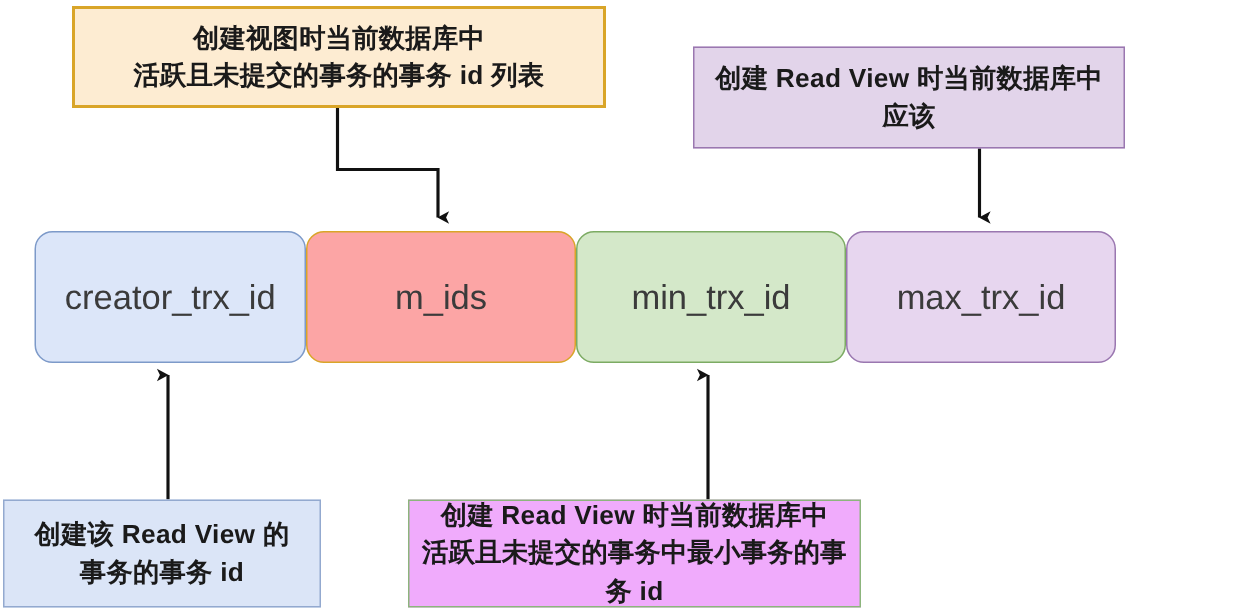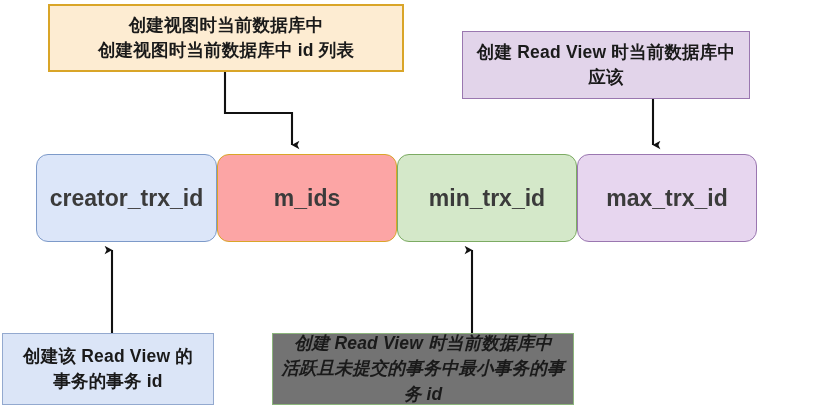--- a/index.html
+++ b/index.html
@@ -48,39 +48,37 @@
   
   #note-creator {
     left: 2px; top: 333px; width: 212px; height: 72px;
     background: #dbe5f7;
     border: 1.6px solid #93a9cf;
     justify-content: flex-end;
   }
   
   #note-min {
     left: 272px; top: 333px; width: 302px; height: 72px;
-    background: #737373;
+    background: #f0abfc;
     border: 1.6px solid #8cb57c;
-    font-style: italic;
   }
 
   
   .field {
     position: absolute;
     box-sizing: border-box;
     top: 154px;
     height: 88px;
     display: flex;
     align-items: center;
     justify-content: center;
     border-radius: 12px;
     font-size: 23px;
     color: #3b3b3b;
-    font-weight: 700;
-    margin-left: 13px;
+    font-weight: 400;
   }
   #field-creator {
     left: 23px; width: 181px;
     background: #dce6f9;
     border: 1.8px solid #7d9ac9;
   }
   #field-mids {
     left: 204px; width: 180px;
     background: #fca5a5;
     border: 1.8px solid #d9a528;
@@ -132,21 +130,21 @@
     </g>
 
     <g>
       <path d="M472,333 L472,250" fill="none" stroke="#111111" stroke-width="2.1" marker-end="url(#arrowUp)"></path>
     </g>
   </svg>
 
   <div class="callout" id="note-m-ids">
     <div class="txt">
       <span>创建视图时当前数据库中</span><br>
-      <span>创建视图时当前数据库中 id 列表</span>
+      <span>活跃且未提交的事务的事务 id 列表</span>
     </div>
   </div>
 
   <div class="callout" id="note-max">
     <div class="txt">
       <span>创建 Read View 时当前数据库中应该</span><br>
     </div>
   </div>
 
   <div class="field" id="field-creator">

